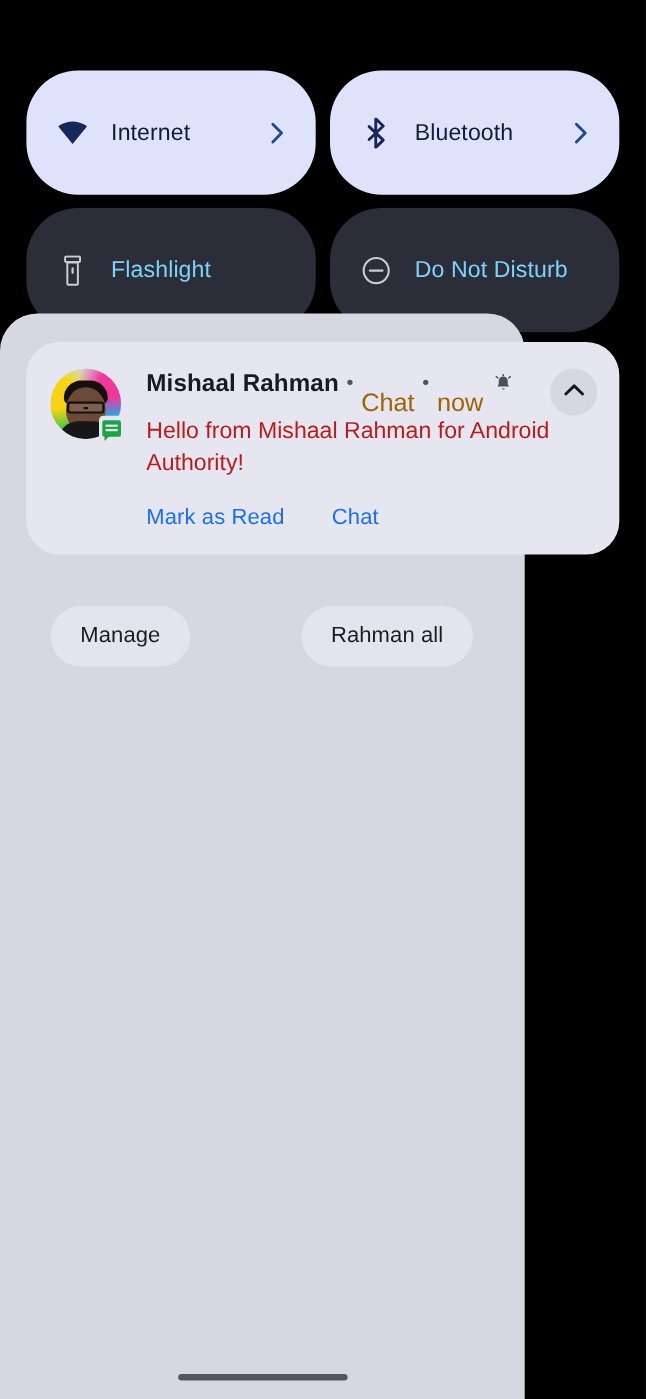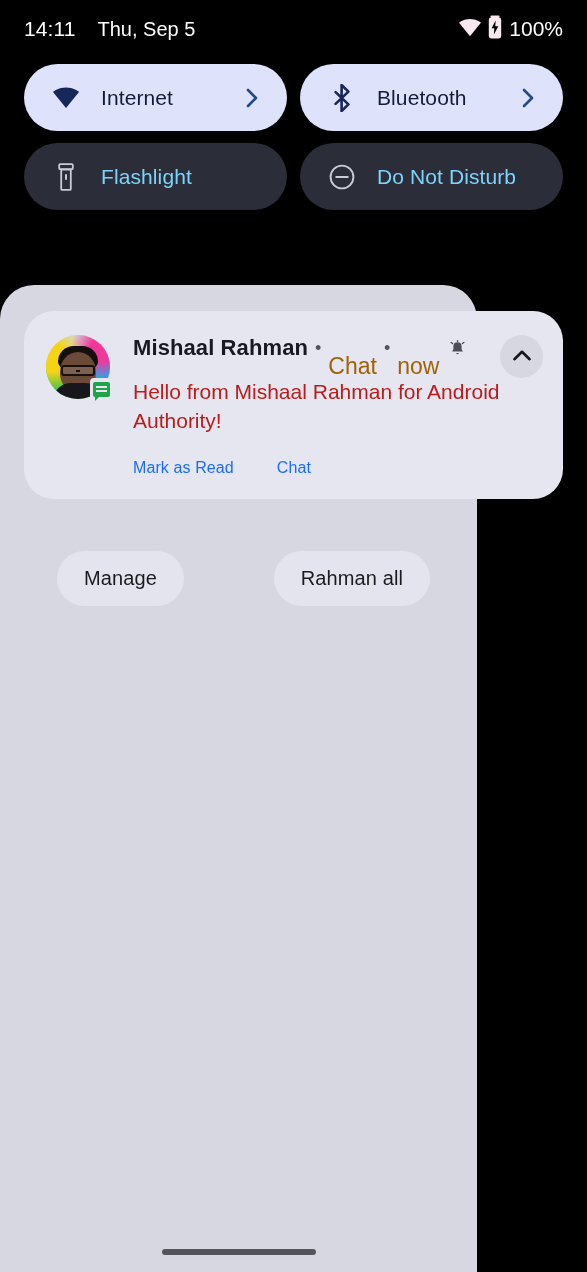--- a/index.html
+++ b/index.html
@@ -65,21 +65,21 @@
     position: absolute;
     top: 64px;
     left: 24px;
     width: 539px;
     display: grid;
     grid-template-columns: 263px 263px;
     column-gap: 13px;
     row-gap: 12px;
   }
   .qs-tile {
-    height: 67px;
+    height: 113px;
     border-radius: 47px;
     display: flex;
     align-items: center;
     padding: 0 26px 0 28px;
     box-sizing: border-box;
     cursor: pointer;
   }
   .qs-tile.active {
     background: #dfe2fb;
   }
@@ -292,21 +292,21 @@
     color: #b91c1c;
     max-width: 380px;
   }
   #notif-actions {
     margin-top: 24px;
     display: flex;
     align-items: center;
     gap: 43px;
   }
   .notif-action {
-    font-size: 16px;
+    font-size: 20px;
     color: #1b6ef3;
     cursor: pointer;
     letter-spacing: 0.1px;
   }
   #collapse-button {
     position: absolute;
     right: 20px;
     top: 24px;
     width: 43px;
     height: 43px;
@@ -314,21 +314,21 @@
     background: #d6d7e1;
     display: flex;
     align-items: center;
     justify-content: center;
     cursor: pointer;
   }
 
   
   #shade-footer {
     position: absolute;
-    left: 57px;
+    left: 46px;
     right: 47px;
     top: 266px;
     display: flex;
     align-items: center;
     justify-content: space-between;
   }
   .footer-pill {
     height: 55px;
     border-radius: 28px;
     background: #e4e4ee;
@@ -352,41 +352,20 @@
     height: 6px;
     border-radius: 3px;
     background: #55565c;
   }
 </style>
 </head>
 <body>
 
 <div id="phone">
 
-  <div id="status-bar">
-    <div class="status-left">
-      <span id="status-time">14:11</span>
-      <span id="status-date">Thu, Sep 5</span>
-    </div>
-    <div class="status-right">
-      <span>
-        <svg width="24" height="19" viewBox="0 0 24 19">
-          <path d="M12 18.2 23.1 4.6C22.6 4.2 18.3 0.9 12 0.9S1.4 4.2 0.9 4.6L12 18.2Z" fill="#f7e9ef"></path>
-        </svg>
-      </span>
-      <span>
-        <svg width="14" height="24" viewBox="0 0 14 24">
-          <rect x="2.5" y="0.5" width="9" height="2.4" rx="0.8" fill="#f7e9ef"></rect>
-          <rect x="0.8" y="2.6" width="12.4" height="20.8" rx="2.3" fill="#f7e9ef"></rect>
-          <path d="M7.6 5.4 3.6 13.2h2.7L5.9 19.6 10.3 11.2H7.3Z" fill="#000000"></path>
-        </svg>
-      </span>
-      <span id="battery-percent">100%</span>
-    </div>
-  </div>
 
   <div id="qs-tiles">
 
     <div class="qs-tile active">
       <span class="qs-icon">
         <svg width="28" height="22" viewBox="0 0 28 22">
           <path d="M14 21 27 4.9C26.4 4.4 21.4 0.5 14 0.5S1.6 4.4 1 4.9L14 21Z" fill="#16285a"></path>
         </svg>
       </span>
       <span class="qs-label">Internet</span>

